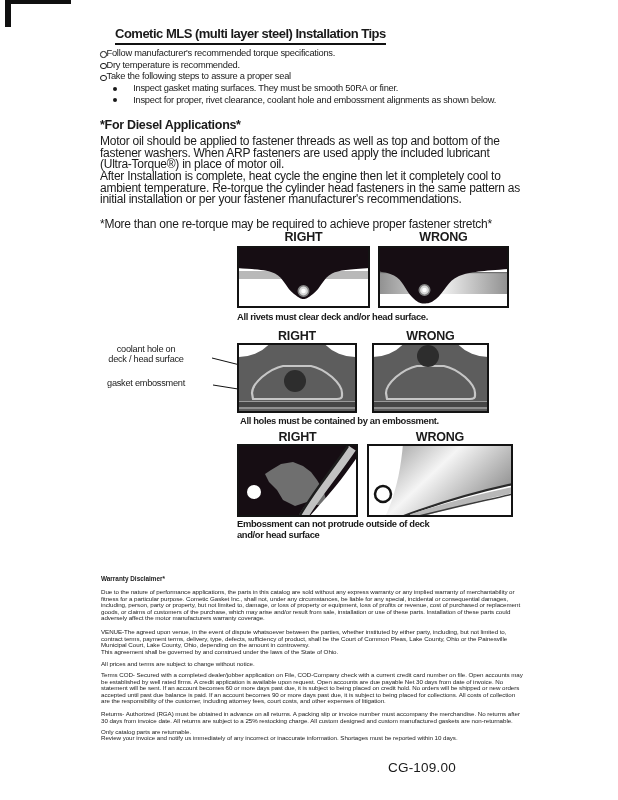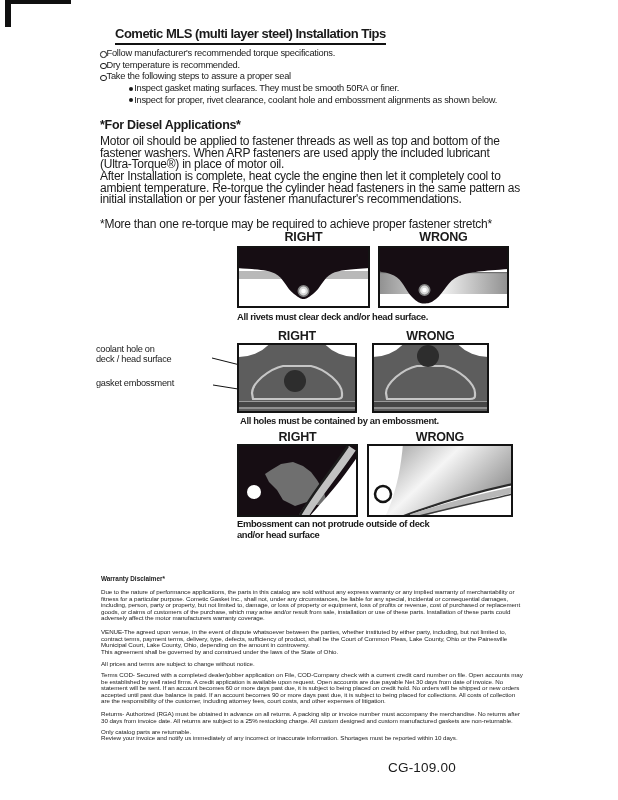--- a/index.html
+++ b/index.html
@@ -11,30 +11,30 @@
   
   .mark{background:#101010;}
   
   .title{
     left:115px;top:26px;font-size:13px;font-weight:bold;letter-spacing:-0.5px;
     border-bottom:2px solid #111;padding-bottom:2px;white-space:nowrap;
   }
   
   .bullets{left:100px;top:48px;width:432px;font-size:9.3px;letter-spacing:-0.25px;line-height:11.7px;}
   .brow{display:flex;align-items:flex-start;}
-  .brow.sub{margin-left:29px;gap:1px;}
+  .brow.sub{margin-left:13px;gap:16px;}
   .ring{width:4.5px;height:4.5px;border:1.2px solid #1a1a1a;border-radius:50%;margin-top:3.1px;flex:none;}
   .dot{width:4.2px;height:4.2px;background:#1a1a1a;border-radius:50%;margin-top:3.4px;flex:none;}
   
   .h2{left:100px;top:118px;font-size:12.5px;font-weight:bold;letter-spacing:-0.3px;text-align:right;}
   .para{font-size:12px;letter-spacing:-0.25px;line-height:11.7px;width:424px;left:100px;}
   
   .dlabel{font-size:12.5px;font-weight:bold;letter-spacing:-0.2px;text-align:center;}
   .caption{font-size:9.4px;font-weight:bold;letter-spacing:-0.35px;line-height:10.6px;}
-  .callout{font-size:9.2px;letter-spacing:-0.25px;text-align:left;width:130px;left:96px;}
+  .callout{font-size:9.2px;letter-spacing:-0.25px;text-align:center;width:130px;left:81px;}
   svg{display:block;}
   
   .whead{left:101px;top:575px;font-size:6.4px;font-weight:bold;letter-spacing:0;}
   .wpara{left:101px;width:423px;font-size:6.2px;line-height:6.6px;letter-spacing:-0.05px;}
   .footer-code{left:388px;top:760px;font-size:13.5px;letter-spacing:0.2px;}
 </style>
 </head>
 <body>
 
 <div class="page">

